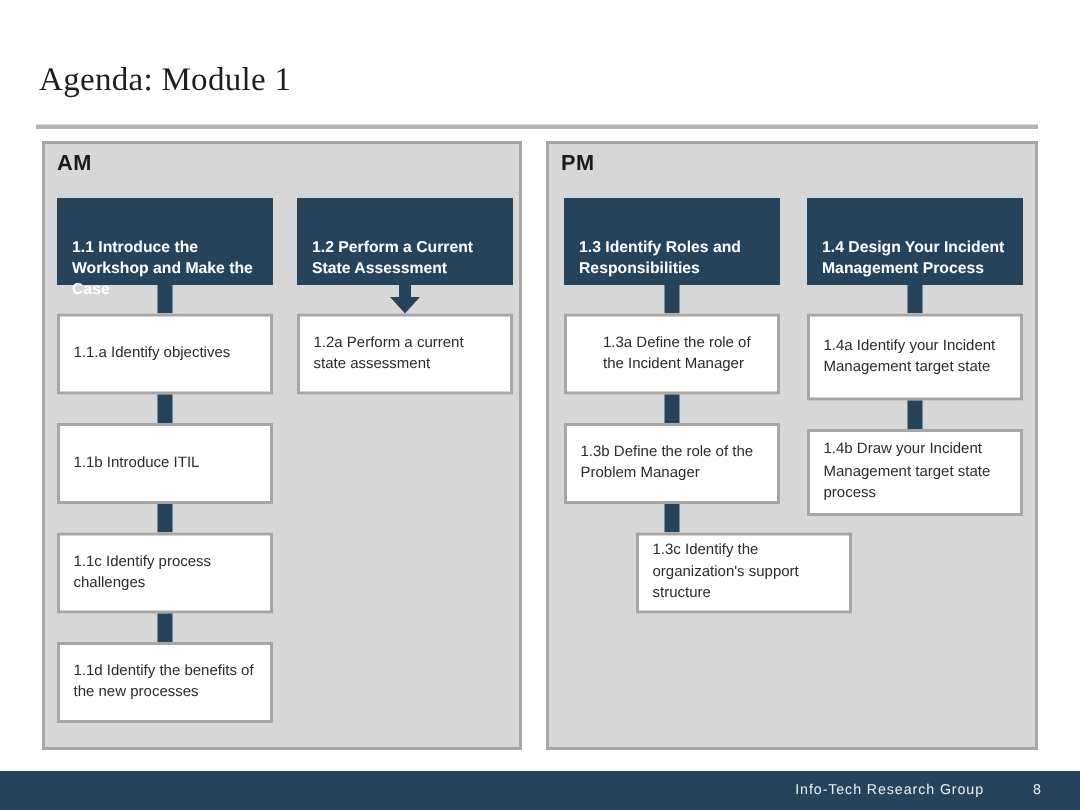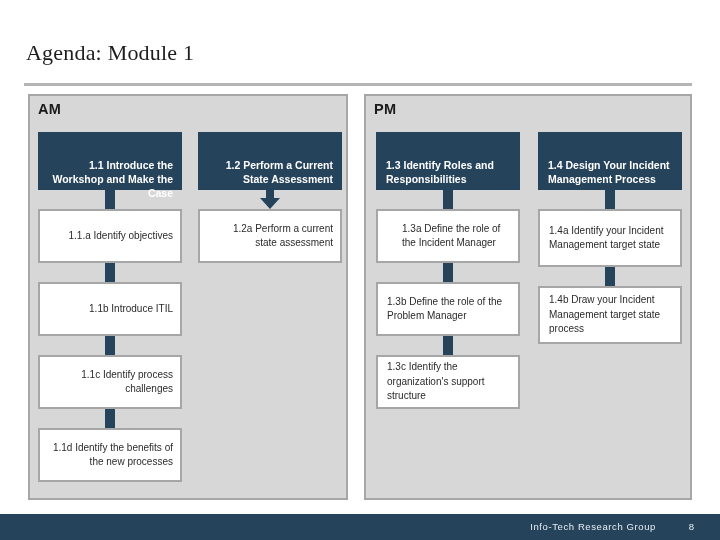--- a/index.html
+++ b/index.html
@@ -45,21 +45,21 @@
 
   
   .panel {
     position: absolute;
     top: 94px;
     height: 406px;
     background: #d7d7d7;
     border: 2px solid #a6a6a6;
     box-sizing: border-box;
   }
-  #panel-am { left: 28px;  width: 320px; text-align: right; }
+  #panel-am { left: 28px;  width: 320px; }
   #panel-pm { left: 364px; width: 328px; }
 
   .panel-label {
     position: absolute;
     left: 8px;
     top: 5px;
     font-size: 14.5px;
     font-weight: bold;
     color: #1b1b1b;
     letter-spacing: 0.3px;
@@ -209,21 +209,21 @@
         </div>
         <div class="conn" style="position: absolute; left: 72px; top: 131px;">
           <div class="bar" style="height: 19px;"></div>
         </div>
         <div class="node step" style="top: 150px; height: 54px;">
           <span class="txt">1.3b Define the role of the Problem Manager</span>
         </div>
         <div class="conn" style="position: absolute; left: 72px; top: 204px;">
           <div class="bar" style="height: 19px;"></div>
         </div>
-        <div class="node step" style="top: 223px; height: 54px;">
+        <div class="node step" style="top: 223px; height: 54px; margin-left: 48px;">
           <span class="txt">1.3c Identify the organization's support structure</span>
         </div>
       </div>
     <div class="col" id="col-4">
         <div class="node head" style="top: 0px; height: 58px;"><span>1.4 Design Your Incident Management Process</span></div>
         <div class="conn" style="position: absolute; left: 72px; top: 58px;">
           <div class="bar" style="height: 19px;"></div>
         </div>
         <div class="node step" style="top: 77px; height: 58px;">
           <span class="txt">1.4a Identify your Incident Management target state</span>

